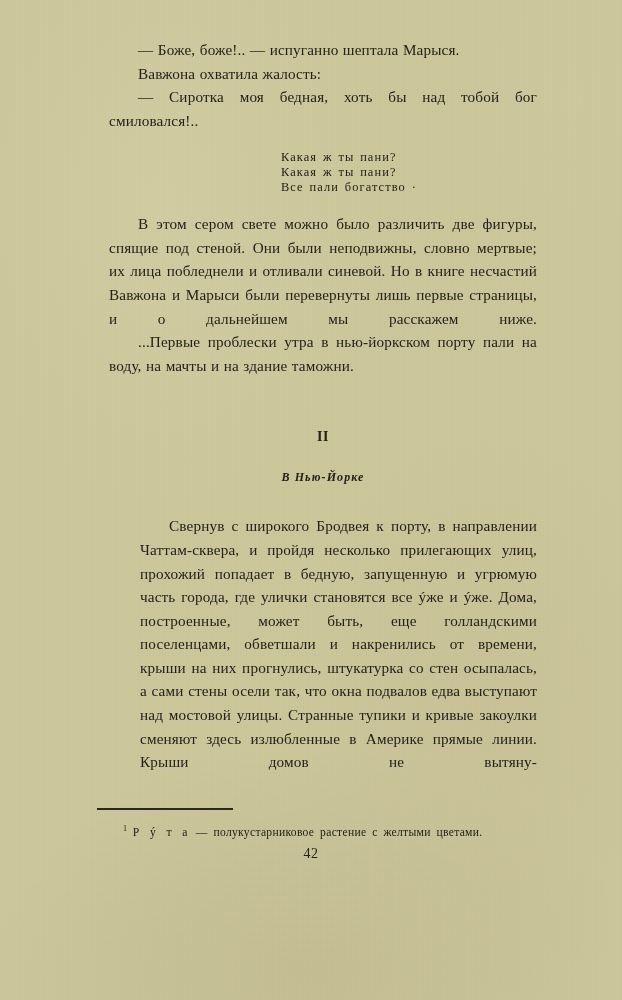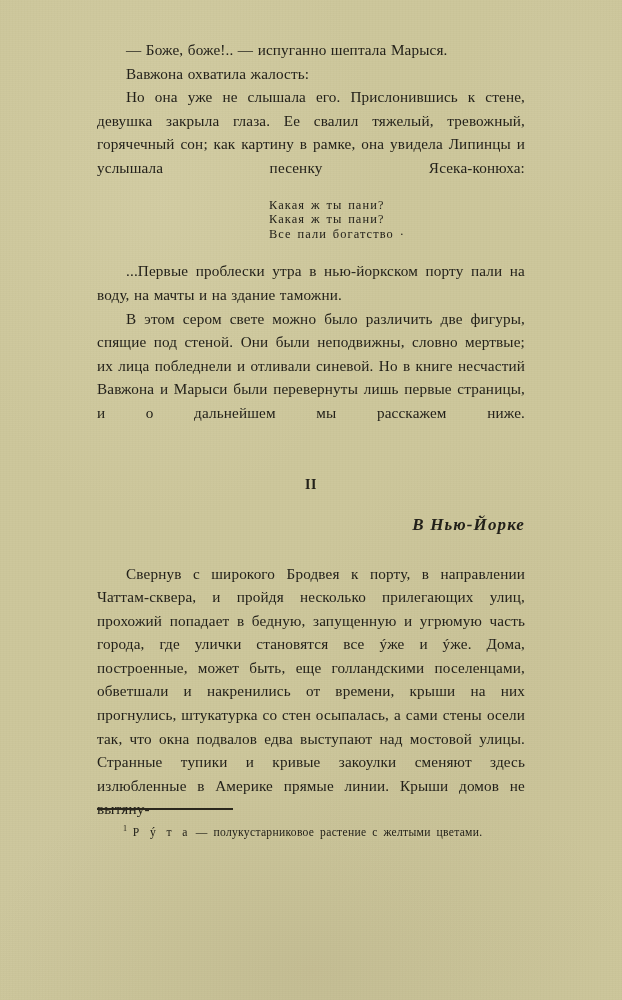--- a/index.html
+++ b/index.html
@@ -38,21 +38,21 @@
     pointer-events: none;
   }
 
   .page {
     position: absolute;
     inset: 0;
   }
 
   .textblock {
     position: absolute;
-    left: 97px;
+    left: 109px;
     top: 38px;
     width: 428px;
   }
 
   p.para {
     margin: 0;
     font-size: 15.2px;
     line-height: 23.6px;
     text-align: justify;
     text-align-last: left;
@@ -79,29 +79,28 @@
     text-align: center;
   }
   .chapter .numeral {
     font-size: 14px;
     font-weight: bold;
     letter-spacing: 0.6px;
     line-height: 16px;
   }
   .chapter .title {
     margin-top: 21px;
-    font-size: 17px;
+    font-size: 12px;
     font-weight: bold;
     font-style: italic;
     letter-spacing: 1.1px;
     line-height: 22px;
-    text-align: right;
   }
 
-  .chapter-body { margin-top: 26px; }
+  .chapter-body { margin-top: 26px; margin-left: 31px; }
 
   .footnote-wrap {
     position: absolute;
     left: 97px;
     top: 808px;
     width: 452px;
   }
   .footnote-rule {
     width: 136px;
     height: 2px;
@@ -133,41 +132,42 @@
 
 <div class="paper"></div>
 <div class="grain"></div>
 
 <div class="page">
 
   <div class="textblock">
 
     <p class="para">— Боже, боже!.. — испуганно шептала Марыся.</p>
     <p class="para">Вавжона охватила жалость:</p>
-    <p class="para lastjust">Но она уже не слышала его. Прислонившись к стене, девушка закрыла глаза. Ее свалил тяжелый, тревожный, горячечный сон; как картину в рамке, она увидела Липинцы и услышала песенку Ясека-конюха:</p>
+    <p class="para">— Сиротка моя бедная, хоть бы над тобой бог смиловался!..</p>
 
     <div class="verse">
       <div class="vline">Какая ж ты пани?</div>
       <div class="vline">Какая ж ты пани?</div>
       <div class="vline">Все пали богатство ·</div>
     </div>
 
+    <p class="para lastjust">В этом сером свете можно было различить две фигуры, спящие под стеной. Они были неподвижны, словно мертвые; их лица побледнели и отливали синевой. Но в книге несчастий Вавжона и Марыси были перевернуты лишь первые страницы, и о дальнейшем мы расскажем ниже.</p>
     <p class="para">...Первые проблески утра в нью-йоркском порту пали на воду, на мачты и на здание таможни.</p>
-    <p class="para lastjust">В этом сером свете можно было различить две фигуры, спящие под стеной. Они были неподвижны, словно мертвые; их лица побледнели и отливали синевой. Но в книге несчастий Вавжона и Марыси были перевернуты лишь первые страницы, и о дальнейшем мы расскажем ниже.</p>
 
     <div class="chapter">
       <div class="numeral">II</div>
       <div class="title">В Нью-Йорке</div>
     </div>
 
     <div class="chapter-body">
       <p class="para lastjust">Свернув с широкого Бродвея к порту, в направлении Чаттам-сквера, и пройдя несколько прилегающих улиц, прохожий попадает в бедную, запущенную и угрюмую часть города, где улички становятся все ýже и ýже. Дома, построенные, может быть, еще голландскими поселенцами, обветшали и накренились от времени, крыши на них прогнулись, штукатурка со стен осыпалась, а сами стены осели так, что окна подвалов едва выступают над мостовой улицы. Странные тупики и кривые закоулки сменяют здесь излюбленные в Америке прямые линии. Крыши домов не вытяну-</p>
     </div>
 
   </div>
 
   <div class="footnote-wrap">
     <div class="footnote-rule"></div>
     <div class="footnote"><sup>1</sup> <span class="hw">Р ý т а</span> <span>— полукустарниковое растение с желтыми цветами.</span></div>
   </div>
 
+  <div class="folio">42</div>
 
 </div>
 
 </body></html>

